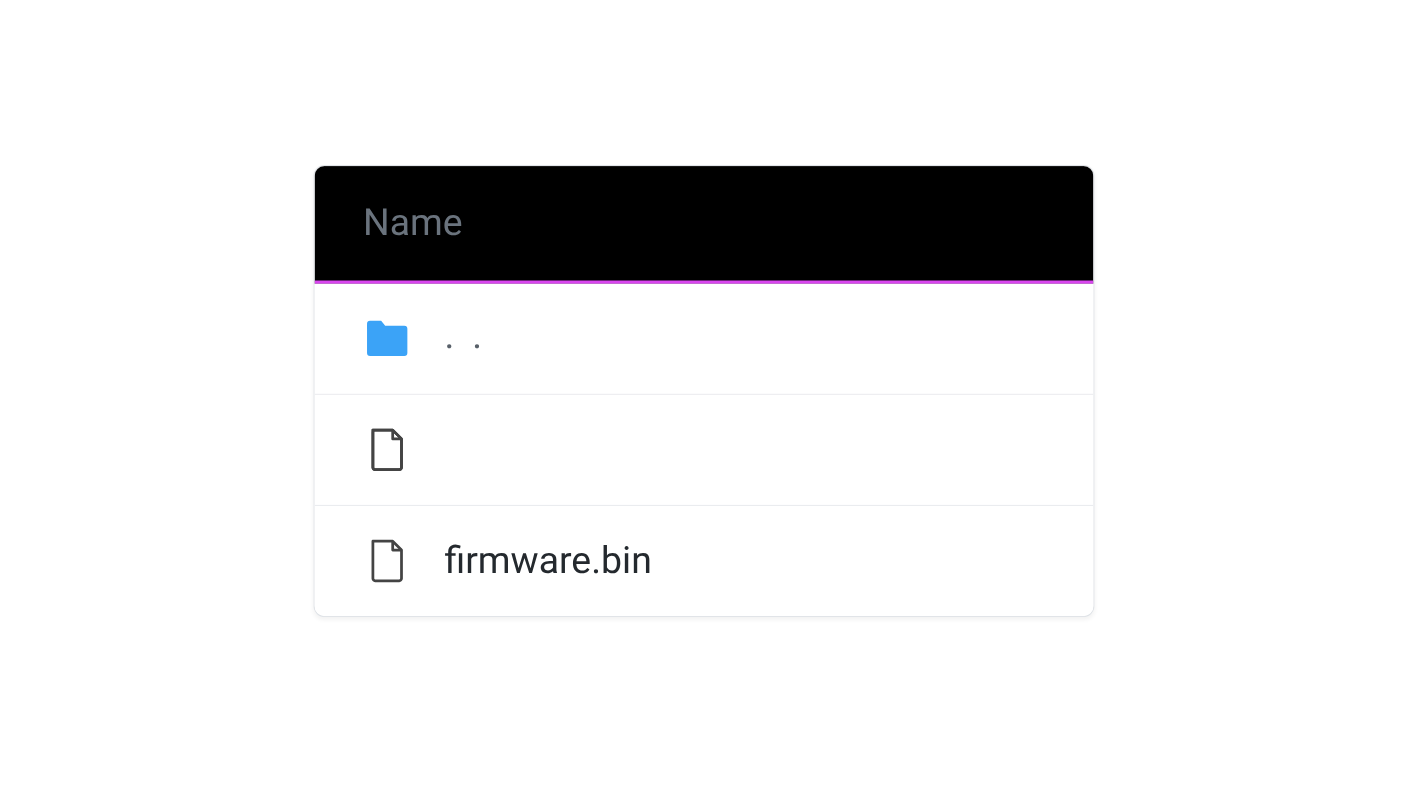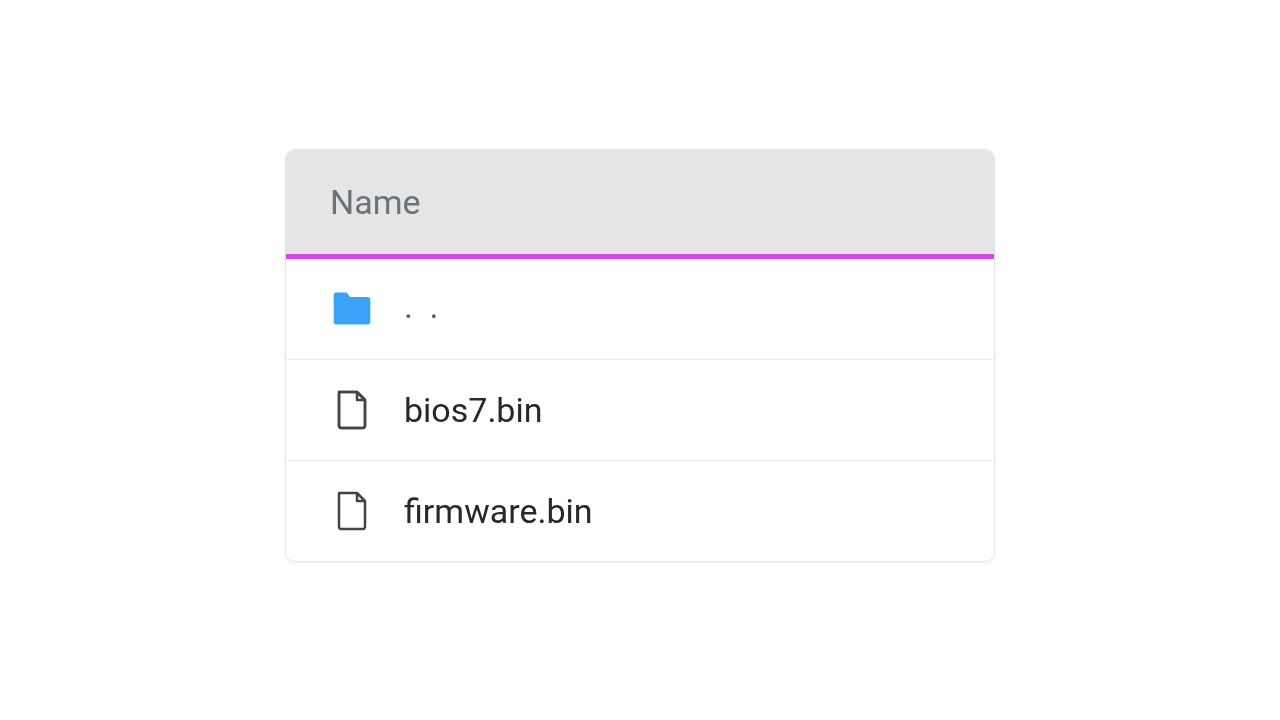--- a/index.html
+++ b/index.html
@@ -18,23 +18,23 @@
     }
     .file-panel {
       width: 710px;
       border: 1px solid #e1e4e8;
       border-radius: 10px;
       overflow: hidden;
       box-shadow: 0 2px 4px rgba(0,0,0,0.05);
       margin-top: -10px;
     }
     .header {
-      background: #e5e5e5;
+      background: #000000;
       padding: 32px 44px;
-      border-bottom: 5px solid #d946ef;
+      border-bottom: 3px solid #d946ef;
     }
     .header-label {
       color: #6a737d;
       font-size: 34px;
       font-weight: 400;
     }
     .row {
       display: flex;
       align-items: center;
       padding: 30px 44px;
@@ -95,21 +95,20 @@
   </div>
 
   <div class="row">
     <span class="icon-wrap">
       <svg class="file-svg" viewBox="0 0 34 40" fill="none">
         <path d="M4 2 L22 2 L30 10 L30 36 C30 37 29 38 28 38 L6 38 C5 38 4 37 4 36 L4 4 C4 3 5 2 4 2 Z M4 2 C5 2 4 3 4 4" stroke="#444" stroke-width="2.5" fill="none" stroke-linejoin="round"></path>
         <path d="M4 2 L22 2 L30 10 L30 36 C30 37 29 38 28 38 L6 38 C5 38 4 37 4 36 Z" stroke="#444" stroke-width="2.5" fill="none" stroke-linejoin="round"></path>
         <path d="M22 2 L22 10 L30 10" stroke="#444" stroke-width="2.5" fill="none" stroke-linejoin="round"></path>
       </svg>
     </span>
-    <span class="item-name">bios7.bin</span>
   </div>
 
 
   <div class="row">
     <span class="icon-wrap">
       <svg class="file-svg" viewBox="0 0 34 40" fill="none">
         <path d="M4 2 L22 2 L30 10 L30 36 C30 37 29 38 28 38 L6 38 C5 38 4 37 4 36 Z" stroke="#444" stroke-width="2.5" fill="none" stroke-linejoin="round"></path>
         <path d="M22 2 L22 10 L30 10" stroke="#444" stroke-width="2.5" fill="none" stroke-linejoin="round"></path>
       </svg>
     </span>

